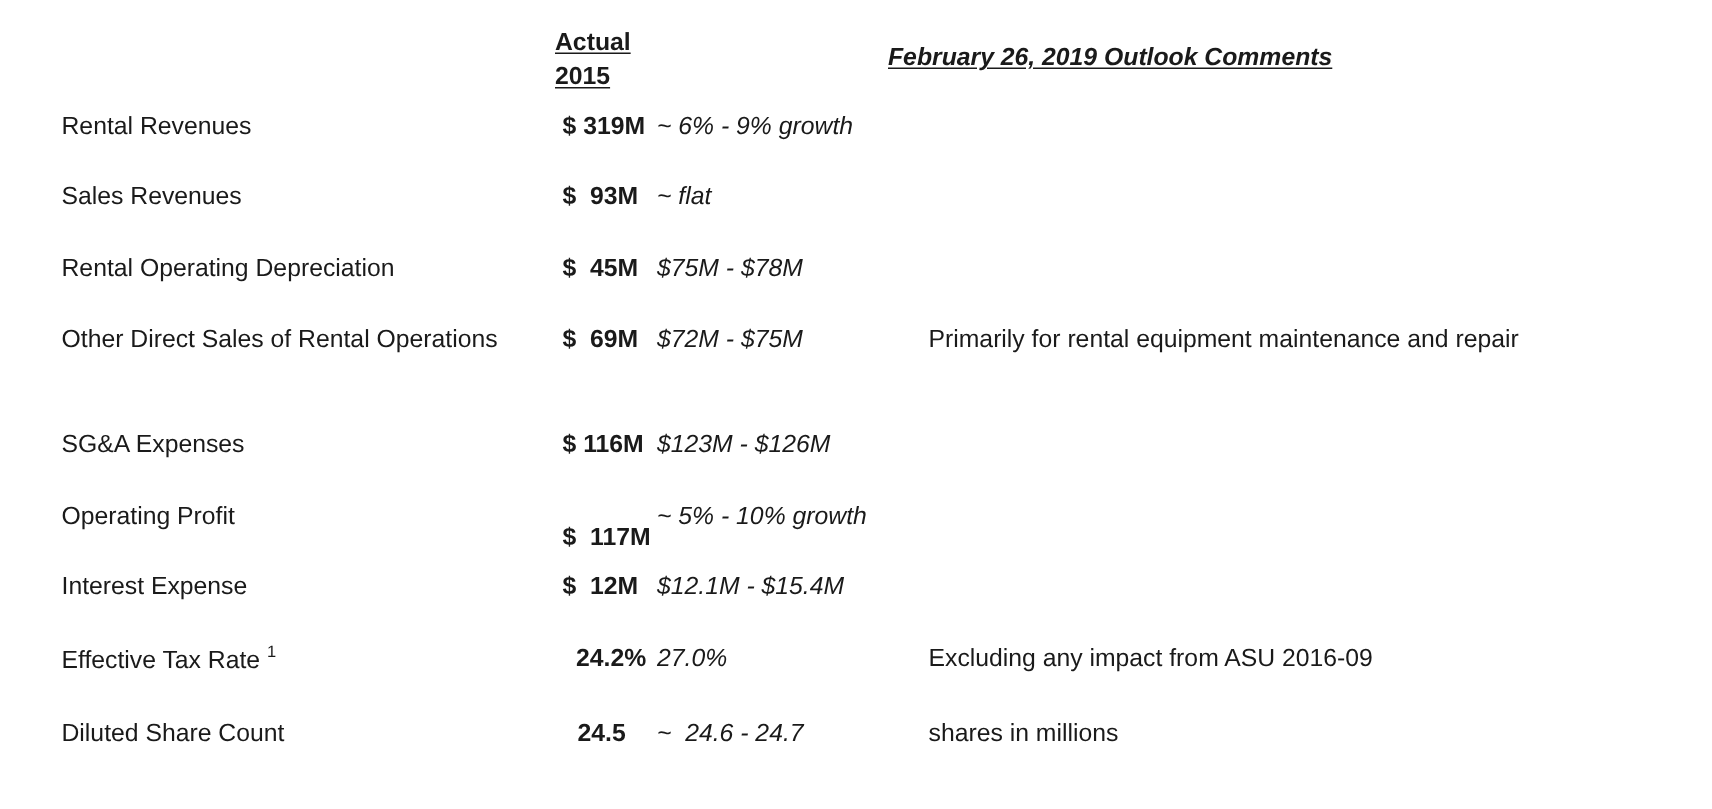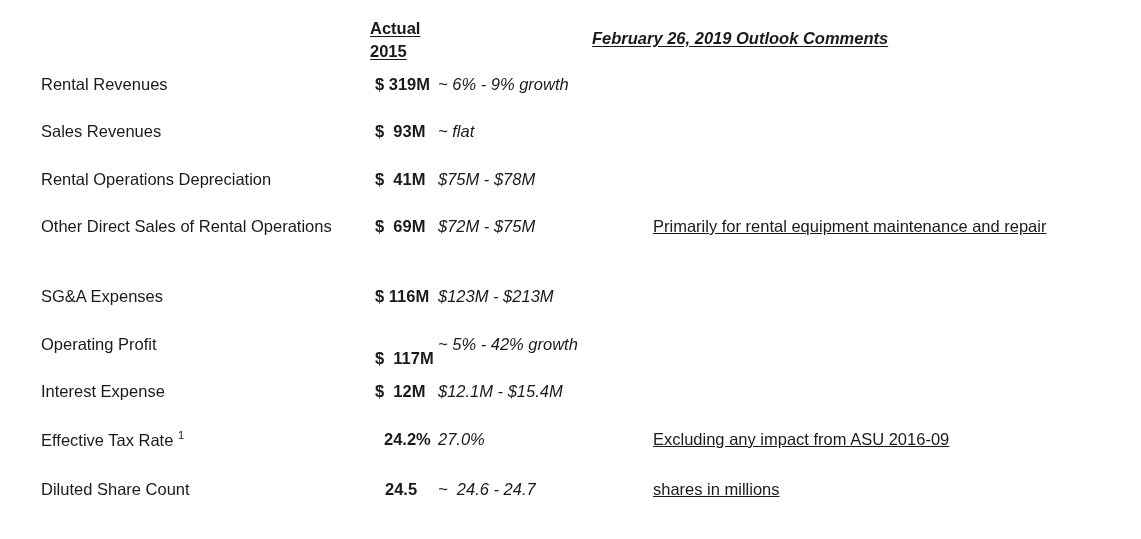--- a/index.html
+++ b/index.html
@@ -21,21 +21,21 @@
       font-weight: bold;
       text-decoration: underline;
       text-underline-offset: 2px;
       font-size: 16.5px;
     }
     .hdr-actual { left: 370px; top: 17px; width: 70px; line-height: 23px; }
     .hdr-outlook { left: 592px; top: 28px; font-style: italic; }
     .label { left: 41px; }
     .actual { left: 375px; font-weight: bold; }
     .outlook { width: 240px; left: 438px; text-align: left; font-style: italic; }
-    .comment { left: 653px; text-decoration: underline; }
+    .comment { left: 619px; }
     sup { font-size: 11px; vertical-align: 7px; line-height: 0; }
   </style>
 </head>
 <body>
 
 <div>
   <div class="abs hdr hdr-actual">
     <span>Actual</span><br>
     <span>2015</span>
   </div>
@@ -47,42 +47,42 @@
     <div class="abs outlook" style="top:74px">~ 6% - 9% growth</div>
   </div>
 
   <div>
     <div class="abs label" style="top:121px">Sales Revenues</div>
     <div class="abs actual" style="top:121px; white-space:pre">$  93M</div>
     <div class="abs outlook" style="top:121px">~ flat</div>
   </div>
 
   <div>
-    <div class="abs label" style="top:169px">Rental Operations Depreciation</div>
-    <div class="abs actual" style="top:169px; white-space:pre">$  41M</div>
+    <div class="abs label" style="top:169px">Rental Operating Depreciation</div>
+    <div class="abs actual" style="top:169px; white-space:pre">$  45M</div>
     <div class="abs outlook" style="top:169px">$75M - $78M</div>
   </div>
 
   <div>
     <div class="abs label" style="top:216px">Other Direct Sales of Rental Operations</div>
     <div class="abs actual" style="top:216px; white-space:pre">$  69M</div>
     <div class="abs outlook" style="top:216px">$72M - $75M</div>
     <div class="abs comment" style="top:216px">Primarily for rental equipment maintenance and repair</div>
   </div>
 
   <div>
     <div class="abs label" style="top:286px">SG&amp;A Expenses</div>
     <div class="abs actual" style="top:286px">$ 116M</div>
-    <div class="abs outlook" style="top:286px">$123M - $213M</div>
+    <div class="abs outlook" style="top:286px">$123M - $126M</div>
   </div>
 
   <div>
     <div class="abs label" style="top:334px">Operating Profit</div>
     <div class="abs actual" style="top:348px; white-space:pre">$  117M</div>
-    <div class="abs outlook" style="top:334px">~ 5% - 42% growth</div>
+    <div class="abs outlook" style="top:334px">~ 5% - 10% growth</div>
   </div>
 
   <div>
     <div class="abs label" style="top:381px">Interest Expense</div>
     <div class="abs actual" style="top:381px; white-space:pre">$  12M</div>
     <div class="abs outlook" style="top:381px">$12.1M - $15.4M</div>
   </div>
 
   <div>
     <div class="abs label" style="top:430px">

